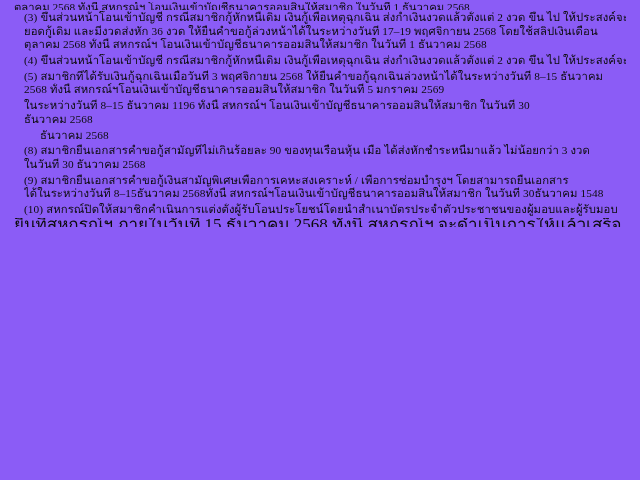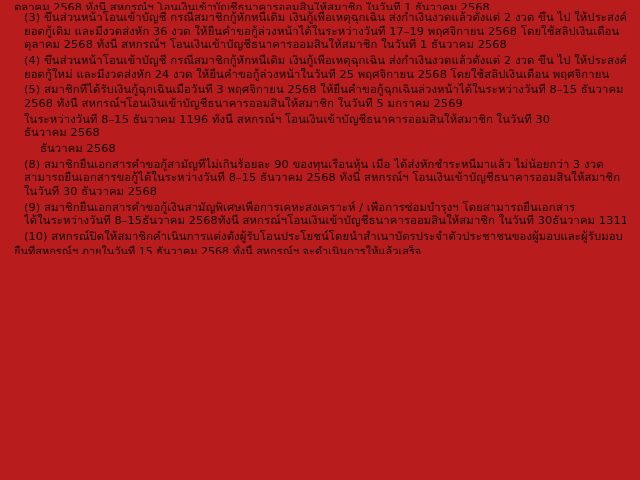--- a/index.html
+++ b/index.html
@@ -11,22 +11,23 @@
     height: 480px;
     background: #ffffff;
     font-family: "DejaVu Sans", sans-serif;
     overflow: hidden;
   }
   #doc-page {
     width: 640px;
     height: 480px;
     box-sizing: border-box;
     padding: 2px 14px 0 14px;
-    background: #b91c1c;
+    background: #8b5cf6;
     position: relative;
+    font-family: Liberation Serif, serif;
   }
   .doc-line {
     color: #0b0b0b;
     font-size: 11.3px;
     line-height: 13.6px;
     letter-spacing: 0.1px;
     white-space: nowrap;
     overflow: hidden;
   }
   .clipped-top {
@@ -36,21 +37,21 @@
     color: #0b0b0b;
     font-size: 11.3px;
     white-space: nowrap;
     margin-bottom: 1px;
   }
   .clipped-bottom {
     height: 9px;
     line-height: 13px;
     overflow: hidden;
     color: #0b0b0b;
-    font-size: 11px;
+    font-size: 17px;
     white-space: nowrap;
   }
   .para {
     margin: 0 0 1px 0;
   }
   .para .doc-line:first-child {
     text-indent: 0;
   }
   .ind-a { padding-left: 10px; }
   .ind-b { padding-left: 26px; }
@@ -64,41 +65,39 @@
   <div class="clipped-top">ตุลาคม 2568 ทั้งนี้ สหกรณ์ฯ โอนเงินเข้าบัญชีธนาคารออมสินให้สมาชิก ในวันที่ 1 ธันวาคม 2568</div>
 
   <div id="paragraph-container">
       <div class="para ind-a">
         <div class="doc-line">(3) ขึ้นส่วนหน้าโอนเข้าบัญชี กรณีสมาชิกกู้หักหนี้เดิม เงินกู้เพื่อเหตุฉุกเฉิน ส่งกำเงินงวดแล้วตั้งแต่ 2 งวด ขึ้น ไป ให้ประสงค์จะกู้</div>
         <div class="doc-line">ยอดกู้เดิม และมีงวดส่งหัก 36 งวด ให้ยื่นคำขอกู้ล่วงหน้าได้ในระหว่างวันที่ 17–19 พฤศจิกายน 2568 โดยใช้สลิปเงินเดือน</div>
         <div class="doc-line">ตุลาคม 2568 ทั้งนี้ สหกรณ์ฯ โอนเงินเข้าบัญชีธนาคารออมสินให้สมาชิก ในวันที่ 1 ธันวาคม 2568</div>
       </div>
       <div class="para ind-a">
         <div class="doc-line">(4) ขึ้นส่วนหน้าโอนเข้าบัญชี กรณีสมาชิกกู้หักหนี้เดิม เงินกู้เพื่อเหตุฉุกเฉิน ส่งกำเงินงวดแล้วตั้งแต่ 2 งวด ขึ้น ไป ให้ประสงค์จะกู้</div>
-        <div class="doc-line">ยอดกู้ใหม่ และมีงวดส่งหัก 24 งวด ให้ยื่นคำขอกู้ล่วงหน้าในวันที่ 25 พฤศจิกายน 2568 โดยใช้สลิปเงินเดือน พฤศจิกายน</div>
       </div>
       <div class="para ind-a">
         <div class="doc-line">(5) สมาชิกที่ได้รับเงินกู้ฉุกเฉินเมื่อวันที่ 3 พฤศจิกายน 2568 ให้ยื่นคำขอกู้ฉุกเฉินล่วงหน้าได้ในระหว่างวันที่ 8–15 ธันวาคม</div>
         <div class="doc-line">2568 ทั้งนี้ สหกรณ์ฯโอนเงินเข้าบัญชีธนาคารออมสินให้สมาชิก ในวันที่ 5 มกราคม 2569</div>
       </div>
       <div class="para ind-a">
         <div class="doc-line">ในระหว่างวันที่ 8–15 ธันวาคม 1196 ทั้งนี้ สหกรณ์ฯ โอนเงินเข้าบัญชีธนาคารออมสินให้สมาชิก ในวันที่ 30</div>
         <div class="doc-line">ธันวาคม 2568</div>
       </div>
       <div class="para ind-b">
         <div class="doc-line">ธันวาคม 2568</div>
       </div>
       <div class="para ind-a">
         <div class="doc-line">(8) สมาชิกยื่นเอกสารคำขอกู้สามัญที่ไม่เกินร้อยละ 90 ของทุนเรือนหุ้น เมื่อ ได้ส่งหักชำระหนี้มาแล้ว ไม่น้อยกว่า 3 งวด</div>
-        <div class="doc-line">สามารถยื่นเอกสารขอกู้ได้ในระหว่างวันที่ 8–15 ธันวาคม 2568 ทั้งนี้ สหกรณ์ฯ โอนเงินเข้าบัญชีธนาคารออมสินให้สมาชิก</div>
         <div class="doc-line">ในวันที่ 30 ธันวาคม 2568</div>
       </div>
       <div class="para ind-a">
         <div class="doc-line">(9) สมาชิกยื่นเอกสารคำขอกู้เงินสามัญพิเศษเพื่อการเคหะสงเคราะห์ / เพื่อการซ่อมบำรุงฯ โดยสามารถยื่นเอกสาร</div>
-        <div class="doc-line">ได้ในระหว่างวันที่ 8–15ธันวาคม 2568ทั้งนี้ สหกรณ์ฯโอนเงินเข้าบัญชีธนาคารออมสินให้สมาชิก ในวันที่ 30ธันวาคม 1311</div>
+        <div class="doc-line">ได้ในระหว่างวันที่ 8–15ธันวาคม 2568ทั้งนี้ สหกรณ์ฯโอนเงินเข้าบัญชีธนาคารออมสินให้สมาชิก ในวันที่ 30ธันวาคม 1548</div>
       </div>
       <div class="para ind-a">
         <div class="doc-line">(10) สหกรณ์ปิดให้สมาชิกคำเนินการแต่งตั้งผู้รับโอนประโยชน์โดยนำสำเนาบัตรประจำตัวประชาชนของผู้มอบและผู้รับมอบ</div>
       </div>
     </div>
 
   <div class="clipped-bottom">ยื่นที่สหกรณ์ฯ ภายในวันที่ 15 ธันวาคม 2568 ทั้งนี้ สหกรณ์ฯ จะดำเนินการให้แล้วเสร็จ</div>
 
 </div>
 

